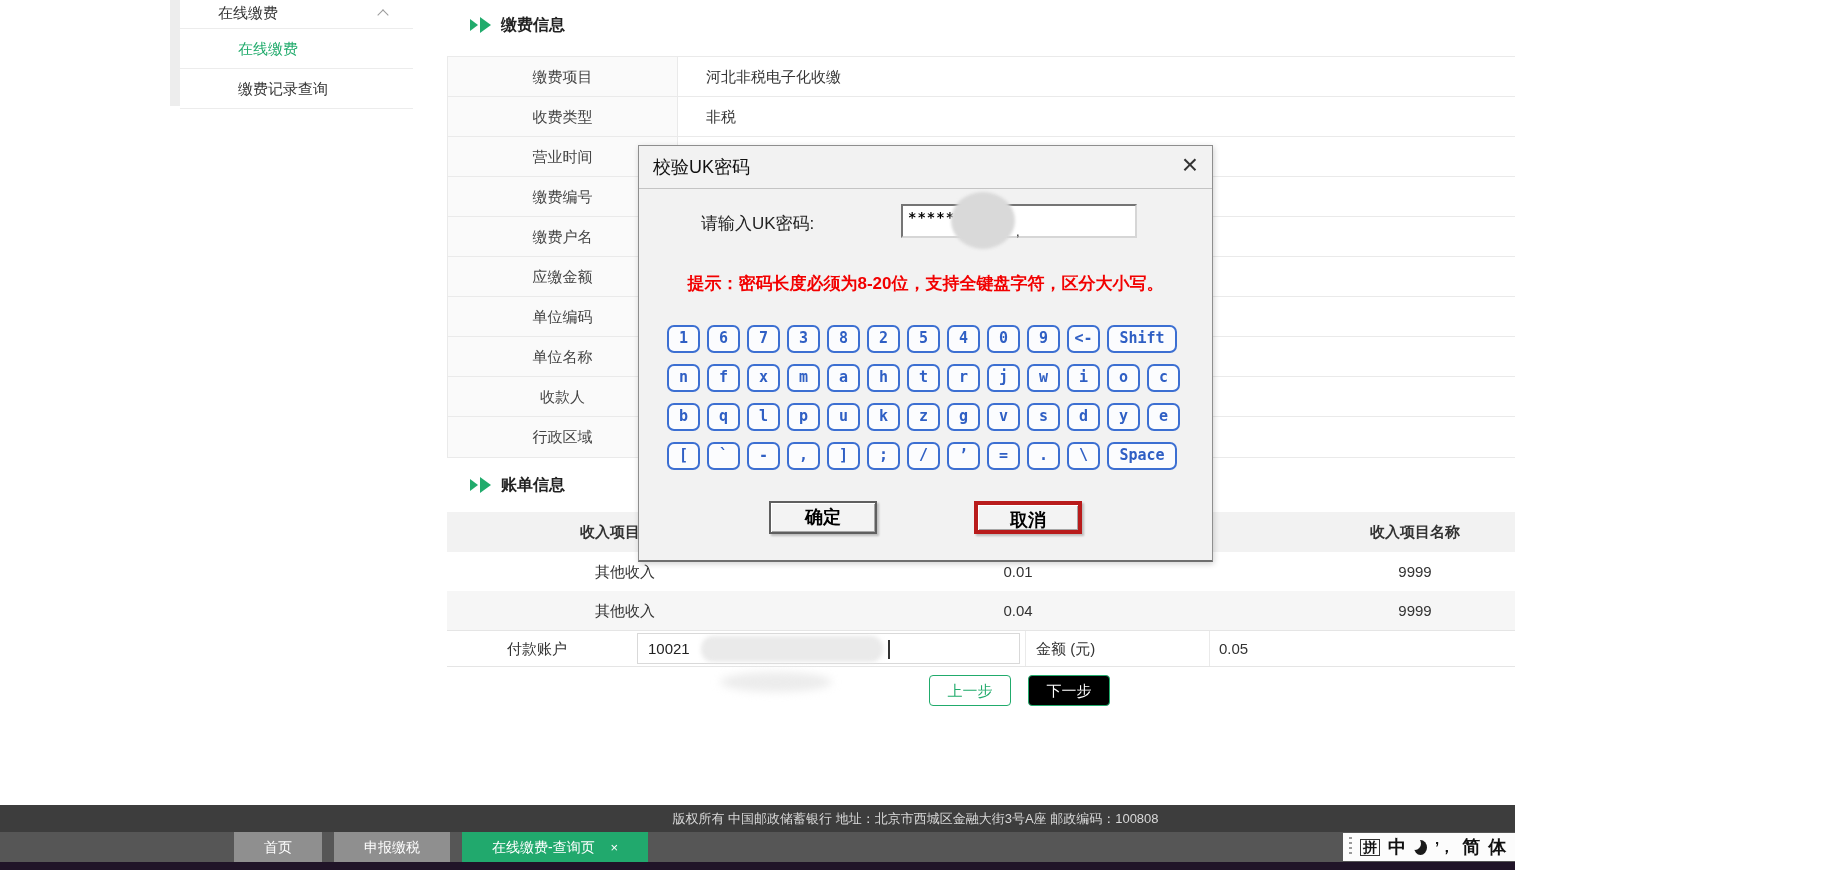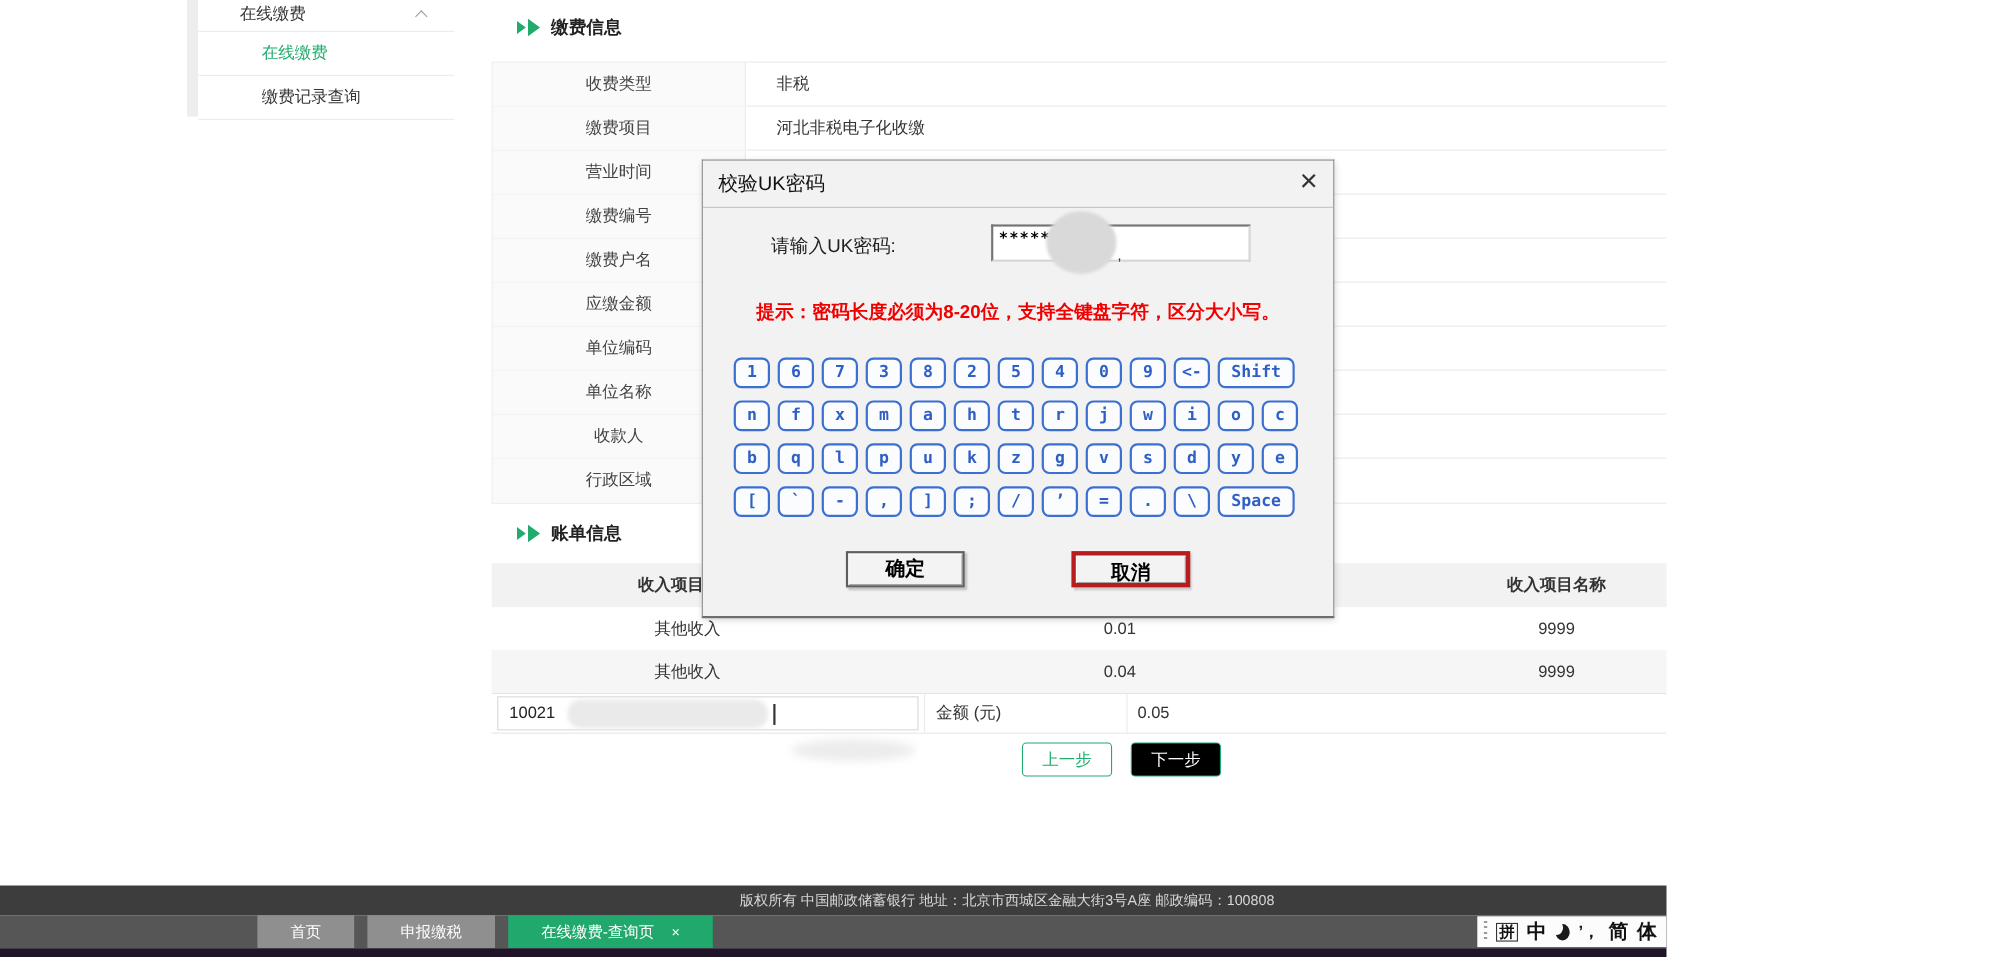--- a/index.html
+++ b/index.html
@@ -116,26 +116,26 @@
   <div class="section-title" id="sec1">
     <span class="marker">
         <i class="t1"></i>
         <i class="t2"></i>
       </span>
     <span>缴费信息</span>
   </div>
 
   <div id="payment-table">
       <div class="t1row">
+        <div class="t1label">缴费项目</div>
+        <div class="t1value">河北非税电子化收缴</div>
+      </div>
+      <div class="t1row">
         <div class="t1label">收费类型</div>
         <div class="t1value">非税</div>
-      </div>
-      <div class="t1row">
-        <div class="t1label">缴费项目</div>
-        <div class="t1value">河北非税电子化收缴</div>
       </div>
       <div class="t1row">
         <div class="t1label">营业时间</div>
         <div class="t1value"></div>
       </div>
       <div class="t1row">
         <div class="t1label">缴费编号</div>
         <div class="t1value"></div>
       </div>
       <div class="t1row">
@@ -184,20 +184,21 @@
           <div class="bcell c2">0.01</div>
           <div class="bcell c3">9999</div>
         </div>
         <div class="brow alt">
           <div class="bcell c1">其他收入</div>
           <div class="bcell c2">0.04</div>
           <div class="bcell c3">9999</div>
         </div>
       </div>
     <div id="payer-row">
+      <div class="pcell pc1">付款账户</div>
       <div class="pcell pc2">
         <div id="account-box">
           <span>10021</span>
           <div id="account-blur"></div>
           <div id="account-cursor"></div>
         </div>
       </div>
       <div class="pcell pc3">金额 (元)</div>
       <div class="pcell pc4">0.05</div>
     </div>

